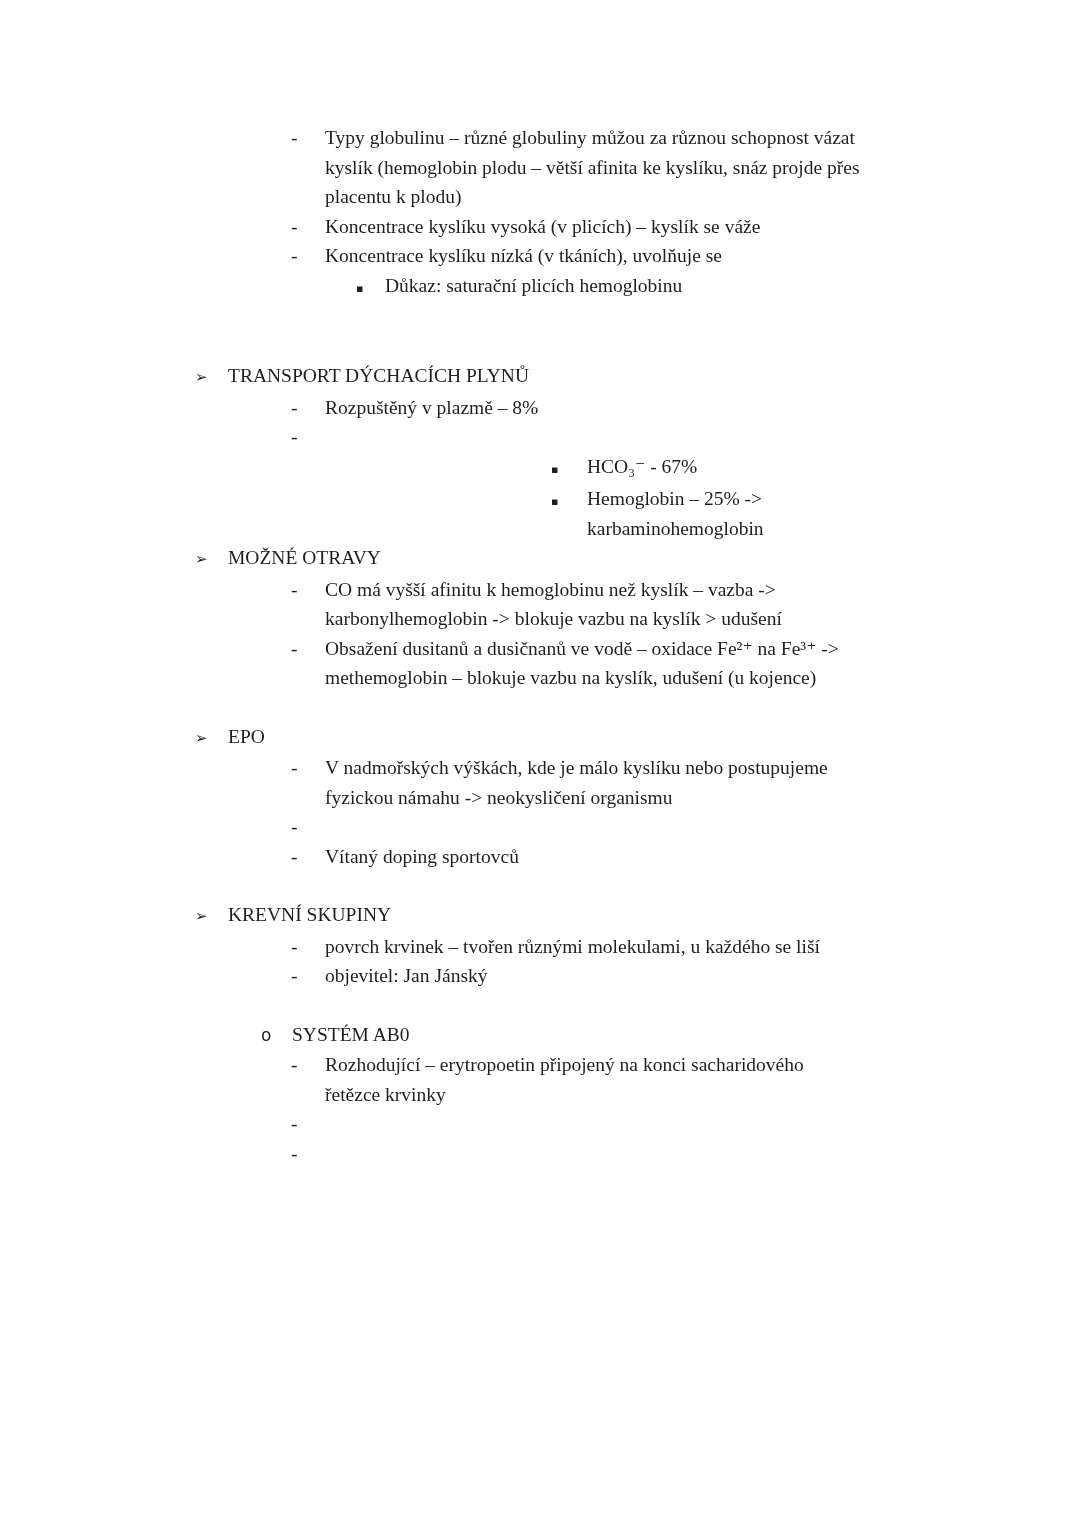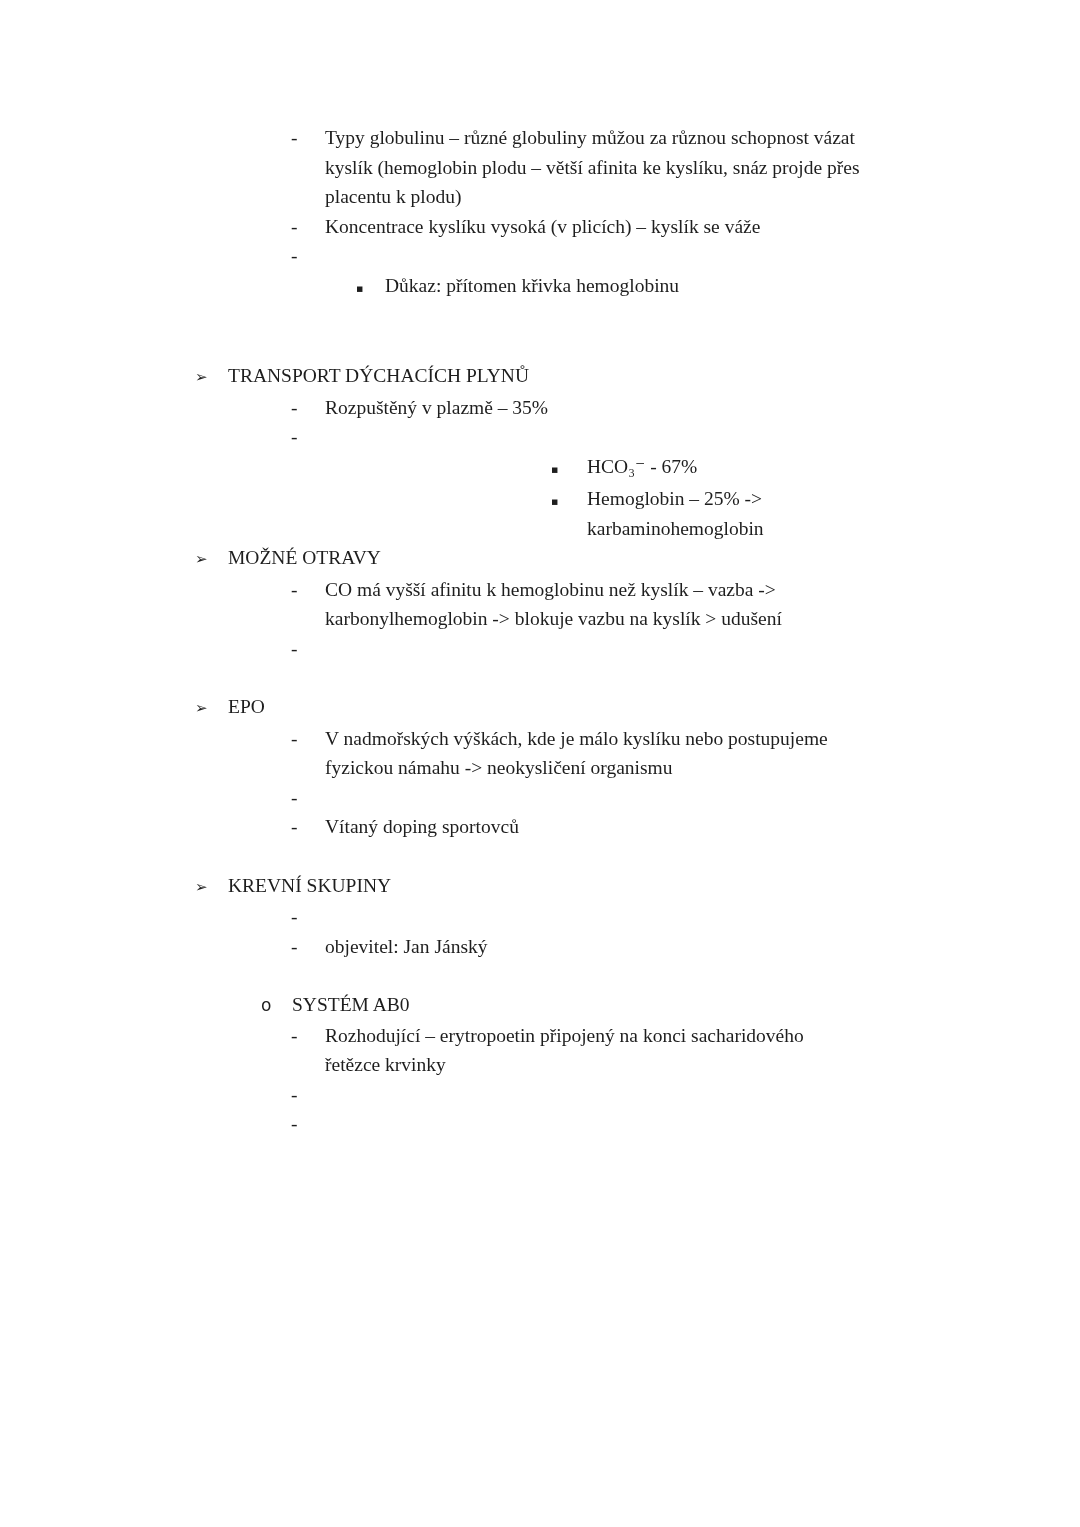--- a/index.html
+++ b/index.html
@@ -59,35 +59,36 @@
 placentu k plodu)</span>
   </div>
 
   <div class="item dash">
     <span class="marker">-</span>
     <span class="text">Koncentrace kyslíku vysoká (v plicích) – kyslík se váže</span>
   </div>
 
   <div class="item dash">
     <span class="marker">-</span>
+    <span class="text">Koncentrace kyslíku nízká (v tkáních), uvolňuje se</span>
   </div>
 
   <div class="item square1">
     <span class="marker">▪</span>
-    <span class="text">Důkaz: přítomen křivka hemoglobinu</span>
+    <span class="text">Důkaz: saturační plicích hemoglobinu</span>
   </div>
 
   <div class="item arrow gap2">
     <span class="marker">➢</span>
     <span class="text">TRANSPORT DÝCHACÍCH PLYNŮ</span>
   </div>
 
   <div class="item dash">
     <span class="marker">-</span>
-    <span class="text">Rozpuštěný v plazmě – 35%</span>
+    <span class="text">Rozpuštěný v plazmě – 8%</span>
   </div>
 
   <div class="item dash">
     <span class="marker">-</span>
   </div>
 
   <div class="item square2">
     <span class="marker">▪</span>
     <span class="text">HCO₃⁻ - 67%</span>
   </div>
@@ -104,20 +105,22 @@
   </div>
 
   <div class="item dash">
     <span class="marker">-</span>
     <span class="text">CO má vyšší afinitu k hemoglobinu než kyslík – vazba -&gt;
 karbonylhemoglobin -&gt; blokuje vazbu na kyslík &gt; udušení</span>
   </div>
 
   <div class="item dash">
     <span class="marker">-</span>
+    <span class="text">Obsažení dusitanů a dusičnanů ve vodě – oxidace Fe²⁺ na Fe³⁺ -&gt;
+methemoglobin – blokuje vazbu na kyslík, udušení (u kojence)</span>
   </div>
 
   <div class="item arrow gap1">
     <span class="marker">➢</span>
     <span class="text">EPO</span>
   </div>
 
   <div class="item dash">
     <span class="marker">-</span>
     <span class="text">V nadmořských výškách, kde je málo kyslíku nebo postupujeme
@@ -133,20 +136,21 @@
     <span class="text">Vítaný doping sportovců</span>
   </div>
 
   <div class="item arrow gap1">
     <span class="marker">➢</span>
     <span class="text">KREVNÍ SKUPINY</span>
   </div>
 
   <div class="item dash">
     <span class="marker">-</span>
+    <span class="text">povrch krvinek – tvořen různými molekulami, u každého se liší</span>
   </div>
 
   <div class="item dash">
     <span class="marker">-</span>
     <span class="text">objevitel: Jan Jánský</span>
   </div>
 
   <div class="item circle gap1">
     <span class="marker">o</span>
     <span class="text">SYSTÉM AB0</span>

